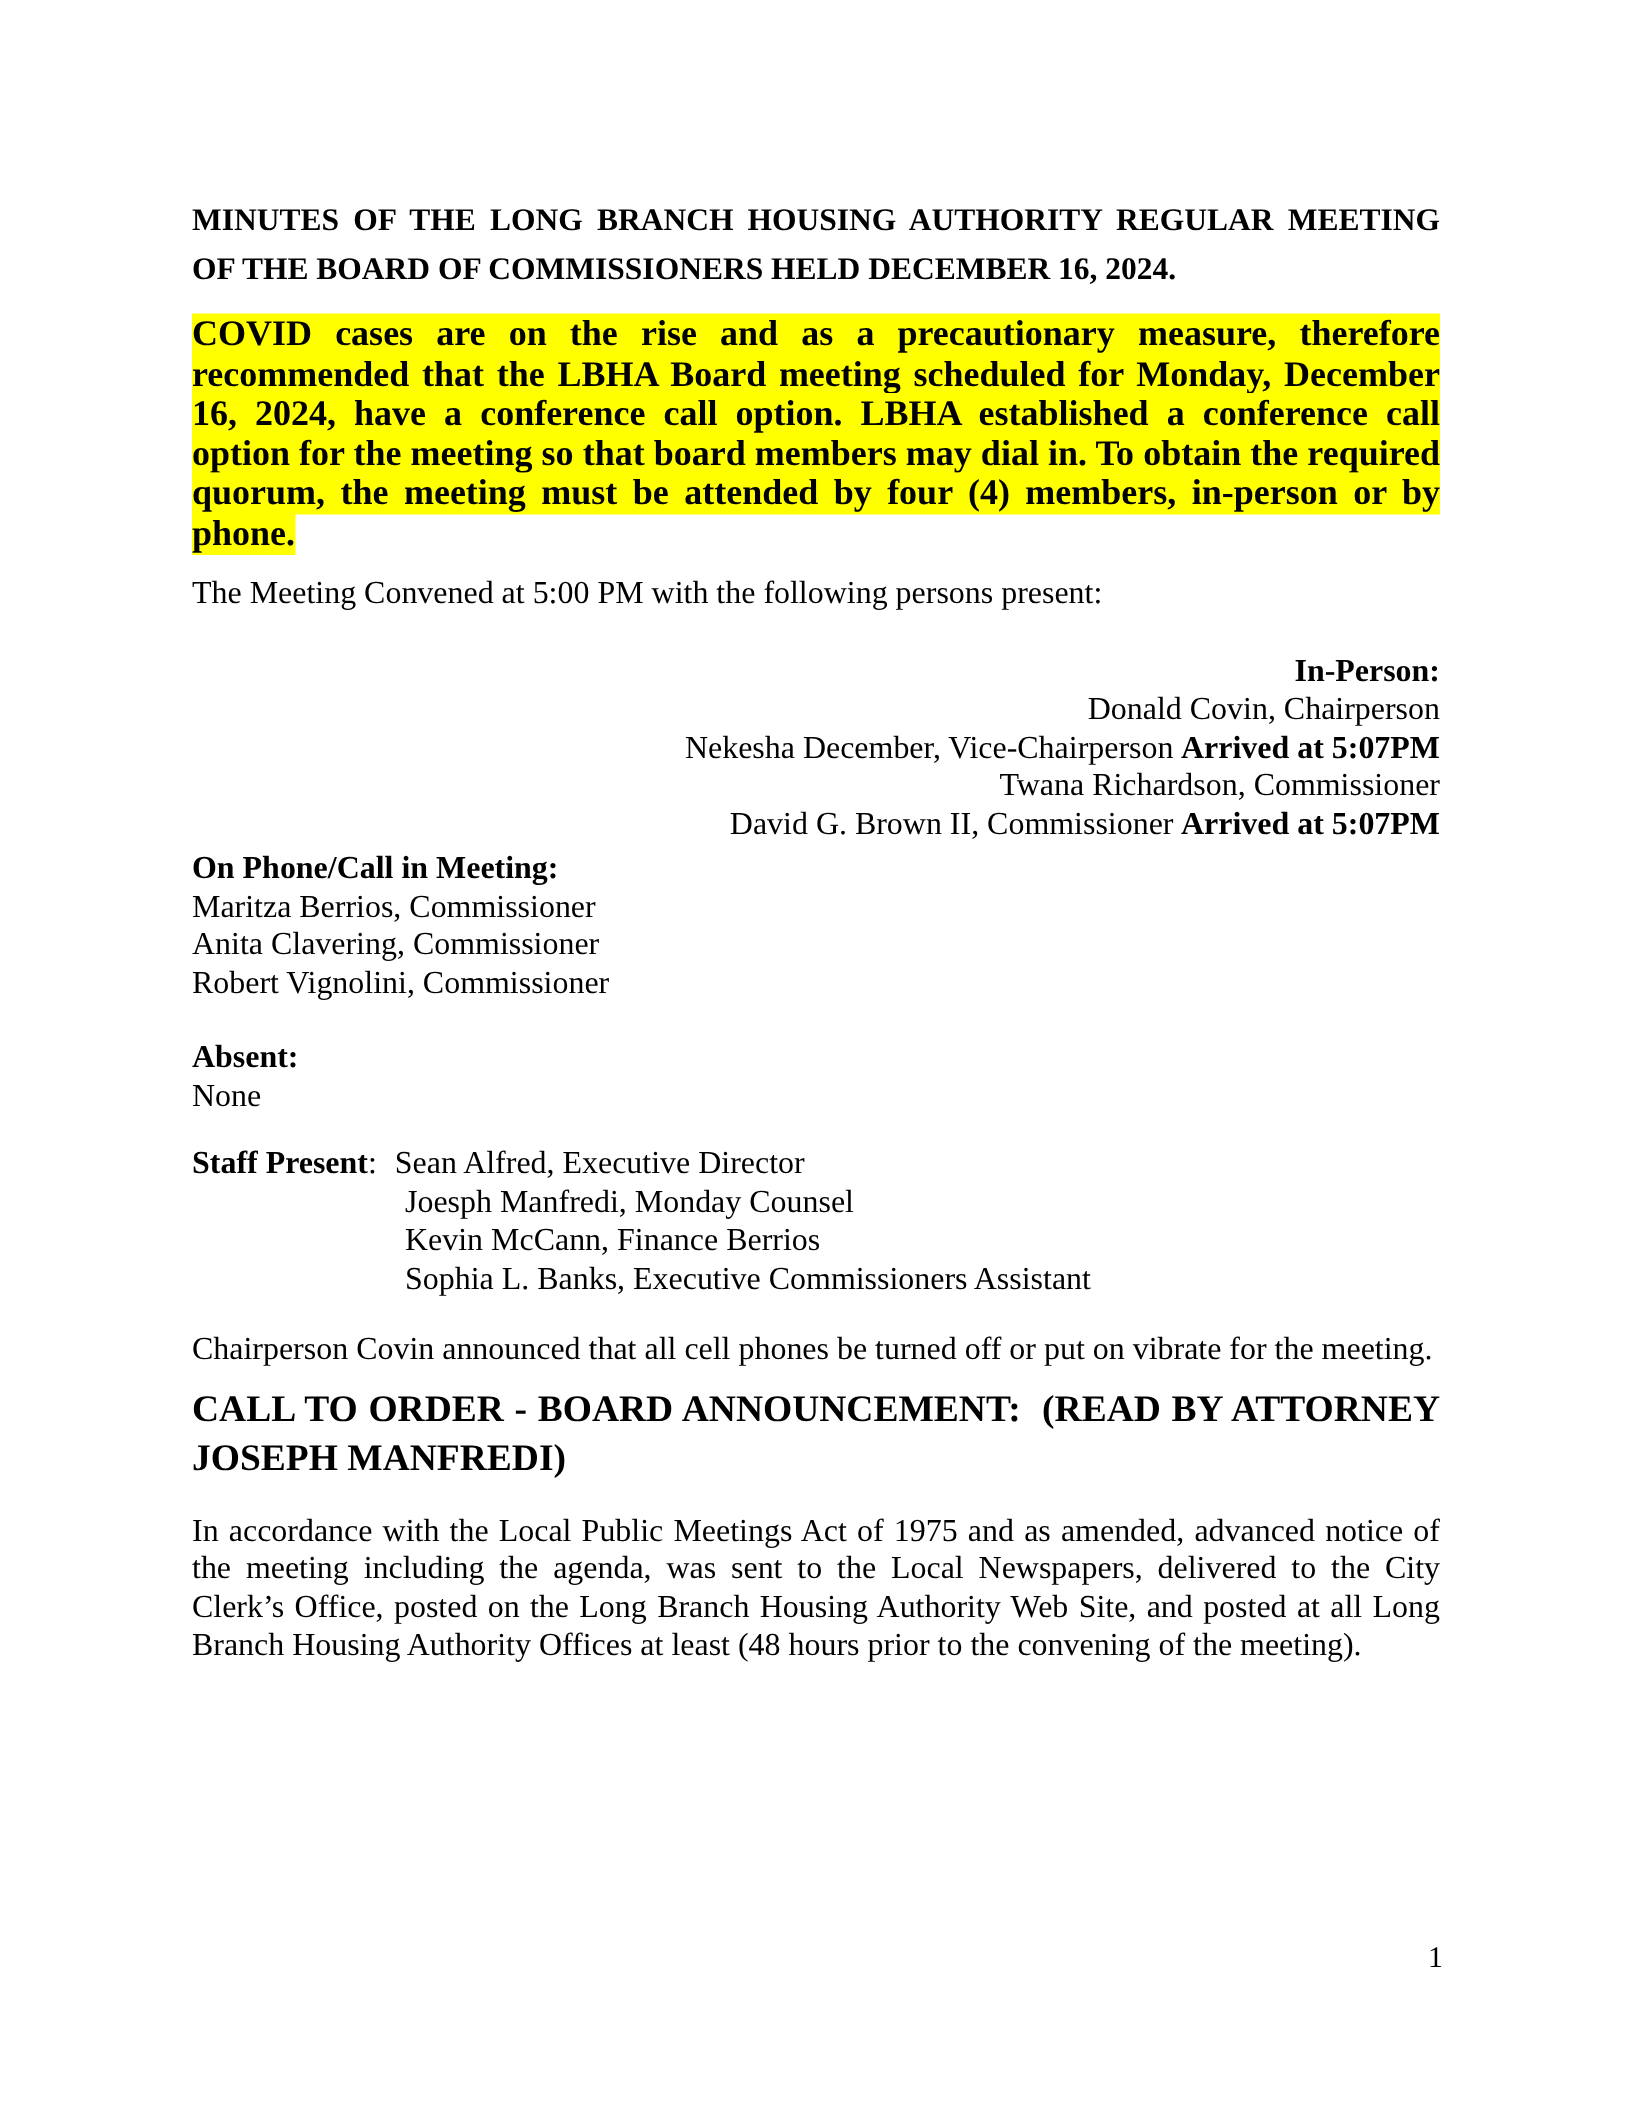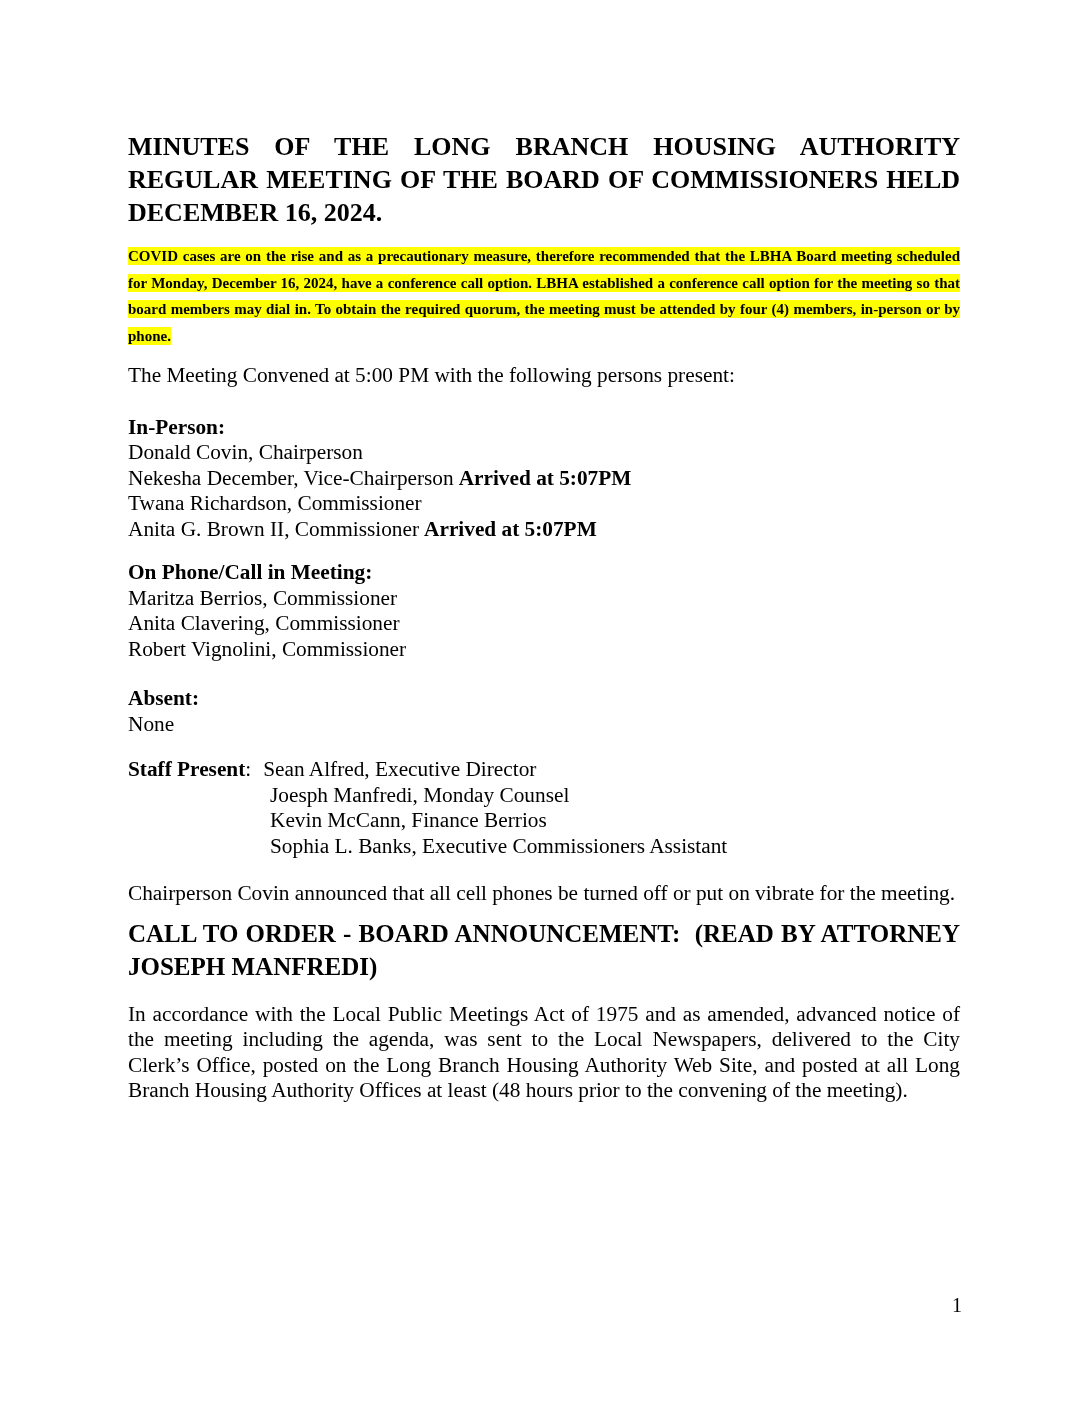--- a/index.html
+++ b/index.html
@@ -9,42 +9,42 @@
     width: 1088px;
     height: 1408px;
     margin: 0 auto;
     background: #ffffff;
     color: #000000;
     font-family: "Liberation Serif", "DejaVu Serif", serif;
     padding: 130px 128px 0 128px;
     overflow: hidden;
   }
   .doc-title {
-    font-size: 26px;
+    font-size: 21px;
     line-height: 33px;
     font-weight: bold;
     text-align: justify;
     margin-bottom: 14px;
   }
   .hl-para {
-    font-size: 15px;
+    font-size: 24px;
     line-height: 26.5px;
     font-weight: bold;
     text-align: justify;
     margin-bottom: 14px;
   }
   .hl-para.second { margin-bottom: 17px; }
   .hl {
     background: var(--hl-color, #ffff00);
     padding: 1px 0;
   }
   .body-text { font-size: 21.3px; line-height: 25.5px; }
   .convened { margin-bottom: 26px; }
   .bold { font-weight: bold; }
-  .sec-inperson { margin-bottom: 18px; }
+  .sec-inperson { margin-bottom: 4px; text-align: right; }
   .sec-onphone  { margin-bottom: 24px; }
   .sec-absent   { margin-bottom: 20px; }
   .sec-staff    { margin-bottom: 22px; }
   .arrival-note:not(:empty) { font-weight: bold; margin-left: 5px; }
   .staff-colon { margin-right: 12px; }
   .staff-cont { padding-left: 142px; }
   .announce-line { margin-bottom: 10px; }
   .call-heading {
     font-size: 25px;
     line-height: 33px;
@@ -71,21 +71,21 @@
   <p class="hl-para"><span class="hl">COVID cases are on the rise and as a precautionary measure, therefore recommended that the LBHA Board meeting scheduled for Monday, December 16, 2024, have a conference call option. LBHA established a conference call option for the meeting so that board members may dial in. To obtain the required quorum, the meeting must be attended by four (4) members, in-person or by phone.</span></p>
 
 
   <p class="body-text convened">The Meeting Convened at 5:00 PM with the following persons present:</p>
 
   <div class="body-text sec-inperson">
     <div class="bold">In-Person:</div>
     <div><span>Donald Covin, Chairperson</span><span class="arrival-note"></span></div>
     <div><span>Nekesha December, Vice-Chairperson</span><span class="arrival-note">Arrived at 5:07PM</span></div>
     <div><span>Twana Richardson, Commissioner</span><span class="arrival-note"></span></div>
-    <div><span>Anita G. Brown II, Commissioner</span><span class="arrival-note">Arrived at 5:07PM</span></div>
+    <div><span>David G. Brown II, Commissioner</span><span class="arrival-note">Arrived at 5:07PM</span></div>
   </div>
 
   <div class="body-text sec-onphone">
     <div class="bold">On Phone/Call in Meeting:</div>
     <div>Maritza Berrios, Commissioner</div>
     <div>Anita Clavering, Commissioner</div>
     <div>Robert Vignolini, Commissioner</div>
   </div>
 
   <div class="body-text sec-absent">

